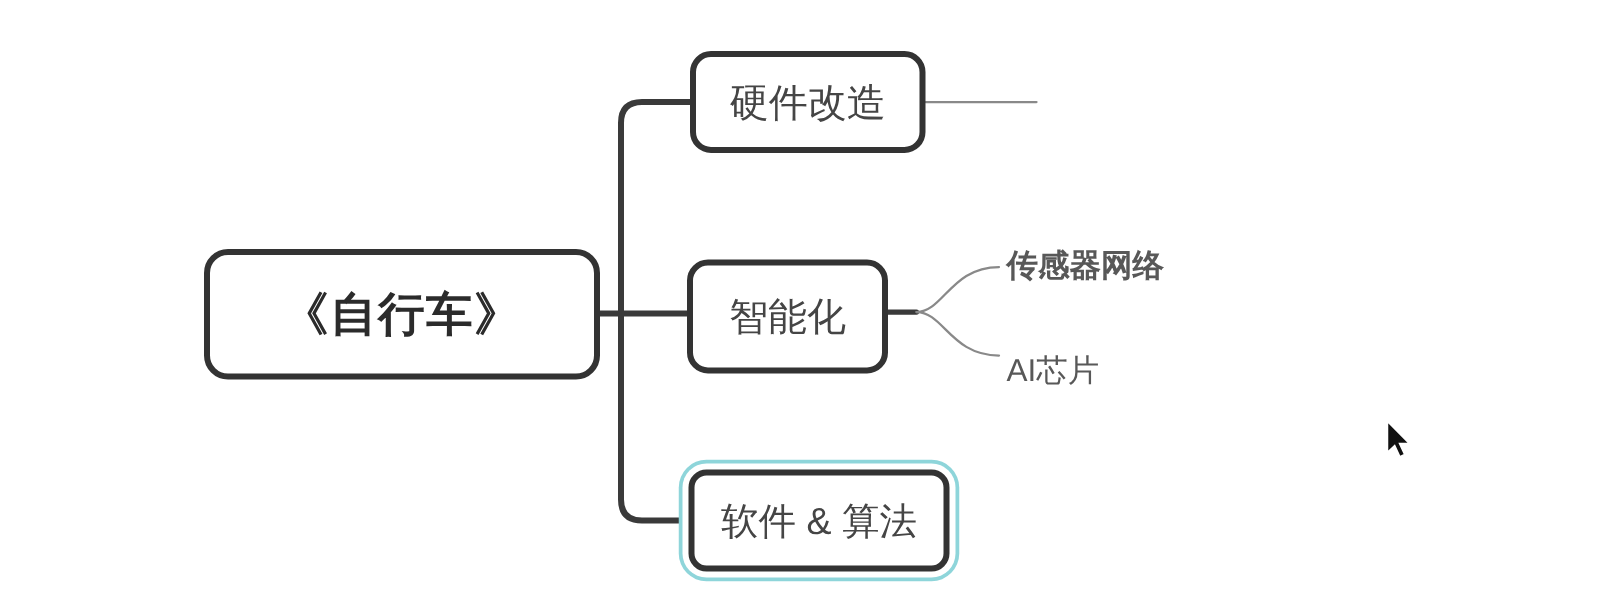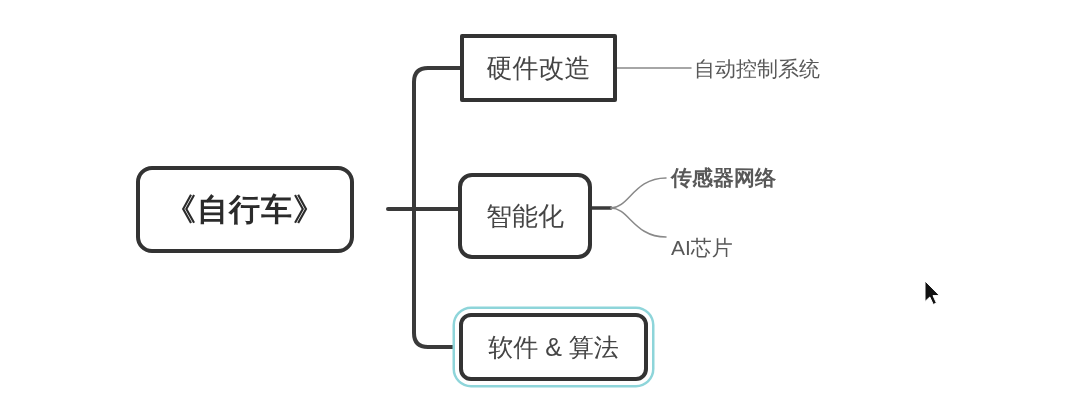--- a/index.html
+++ b/index.html
@@ -36,39 +36,39 @@
     display:flex;
     align-items:center;
     justify-content:center;
     background:#ffffff;
     border:4px solid var(--node-border);
     color:var(--node-text);
     white-space:nowrap;
     cursor:default;
   }
   .node.root{
-    left:136px;top:166px;width:218px;height:87px;
+    left:136px;top:166px;width:264px;height:87px;
     border-radius:16px;
     font-size:31px;
     font-weight:bold;
     color:var(--root-text);
     letter-spacing:1px;
   }
   .node.hardware{
     left:460px;top:34px;width:157px;height:68px;
-    border-radius:2px;
+    border-radius:14px;
     font-size:26px;
   }
   .node.smart{
-    left:458px;top:173px;width:134px;height:86px;
+    left:458px;top:173px;width:134px;height:76px;
     border-radius:14px;
     font-size:26px;
   }
   .node.software{
-    left:459px;top:313px;width:189px;height:68px;
+    left:459px;top:313px;width:174px;height:68px;
     border-radius:12px;
     font-size:25px;
   }
   .node.selected{
     box-shadow:0 0 0 4px #ffffff, 0 0 0 6.5px var(--selection);
   }
   .leaf{
     position:absolute;
     color:var(--leaf-text);
     font-size:21px;
@@ -109,21 +109,20 @@
   </div>
 
   <div class="node branch smart">
     <span>智能化</span>
   </div>
 
   <div class="node branch software selected">
     <span>软件 &amp; 算法</span>
   </div>
 
-  <div class="leaf auto">自动控制系统</div>
 
   <div class="leaf sensor">传感器网络</div>
 
   <div class="leaf aichip">AI芯片</div>
 
   <svg class="mouse-cursor" viewBox="0 0 26 30" width="26" height="30">
     <polygon points="9,5 9,25.5 13.8,21 17.3,28.5 20.4,27 17,19.6 23.5,19.6" stroke="#ffffff" stroke-width="1" fill="#111111"></polygon>
   </svg>
 
 </div>

